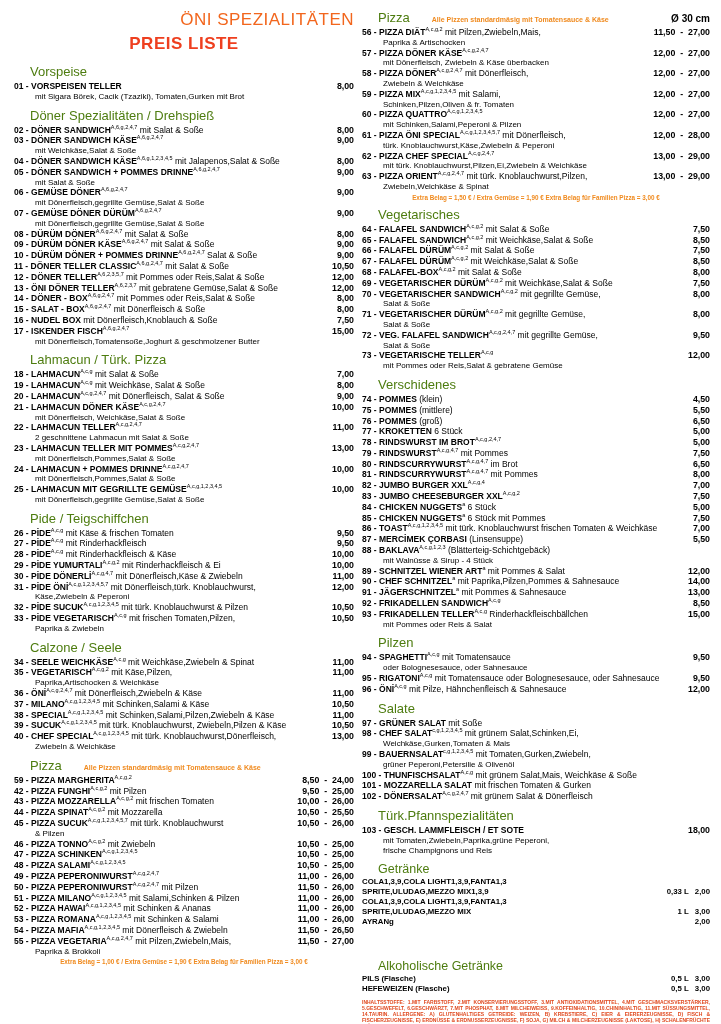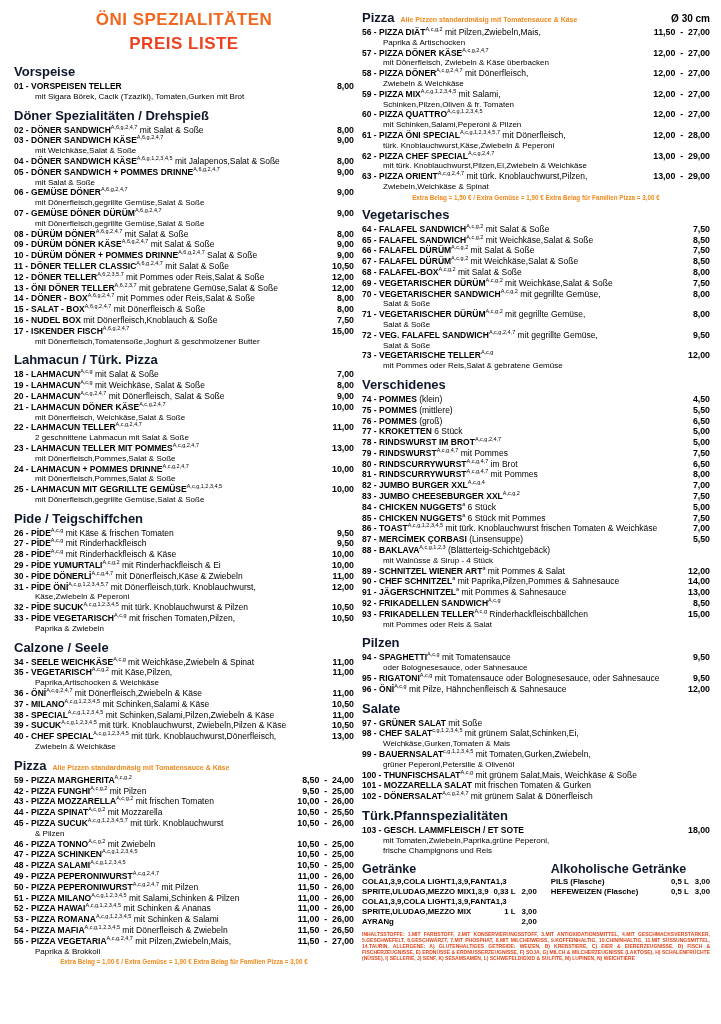--- a/index.html
+++ b/index.html
@@ -2,36 +2,36 @@
 <html><head>
 <meta charset="utf-8">
 <style>
   html,body{margin:0;padding:0;background:#fff;}
   body{width:721px;height:1024px;font-family:"Liberation Sans",sans-serif;color:#000;}
   .page{position:relative;width:721px;height:1024px;overflow:hidden;background:#fff;}
   .col{position:absolute;top:6px;}
   .col-left{left:14px;width:340px;}
   .col-right{left:362px;width:348px;}
   .title{text-align:center;margin:4px 0 8px;}
-  .t1{color:#f2661d;font-size:17px;font-weight:bold;letter-spacing:.5px;}
+  .t1{color:#f2661d;font-size:17px;font-weight:normal;letter-spacing:.5px;text-align:right;}
   .t2{color:#ee3f1f;font-size:17px;font-weight:bold;margin-top:4px;letter-spacing:.5px;}
   section{margin-bottom:4px;}
-  h2{font-size:13px;color:#0f172a;margin:2px 0 1px;font-weight:bold;display:inline;}
+  h2{font-size:13px;color:#4d7c0f;margin:2px 16px 1px;font-weight:normal;display:inline;}
   .sec-head{display:flex;align-items:baseline;gap:6px;margin:2px 0 1px;}
   .sec-note{font-size:7px;color:#f08a1e;font-weight:bold;}
   .sec-right{margin-left:auto;font-size:10px;font-weight:bold;color:#000;white-space:nowrap;}
   .row{display:flex;align-items:baseline;font-size:8.5px;line-height:10.8px;}
   .main{flex:1;white-space:nowrap;overflow:hidden;}
   .num,.nm{font-weight:bold;}
   sup{font-size:5.5px;line-height:0;vertical-align:super;}
   .tail{font-weight:normal;}
   .price{font-weight:bold;white-space:pre;margin-left:4px;font-size:8.8px;}
   .sub{font-size:8px;line-height:9.8px;padding-left:21px;}
   .foot{font-size:6.3px;color:#f08a1e;font-weight:bold;margin-top:2px;text-align:center;}
-  .bev-row{display:flex;gap:14px;margin-top:3px;}
+  .bev-row{display:flex;gap:30px;margin-top:3px;flex-direction:column;}
   .bev{flex:1;}
   .bev h2{font-size:12.5px;}
   .drink{display:flex;align-items:baseline;font-size:7.8px;line-height:9.8px;}
   .dn{flex:1;font-weight:bold;white-space:nowrap;overflow:hidden;}
   .ds{font-weight:bold;margin:0 6px 0 5px;white-space:nowrap;}
   .dp{font-weight:bold;white-space:nowrap;}
   .fine{margin-top:5px;font-size:5px;line-height:6px;color:#e0491f;font-weight:bold;text-align:justify;}
 </style>
 </head>
 <body>

